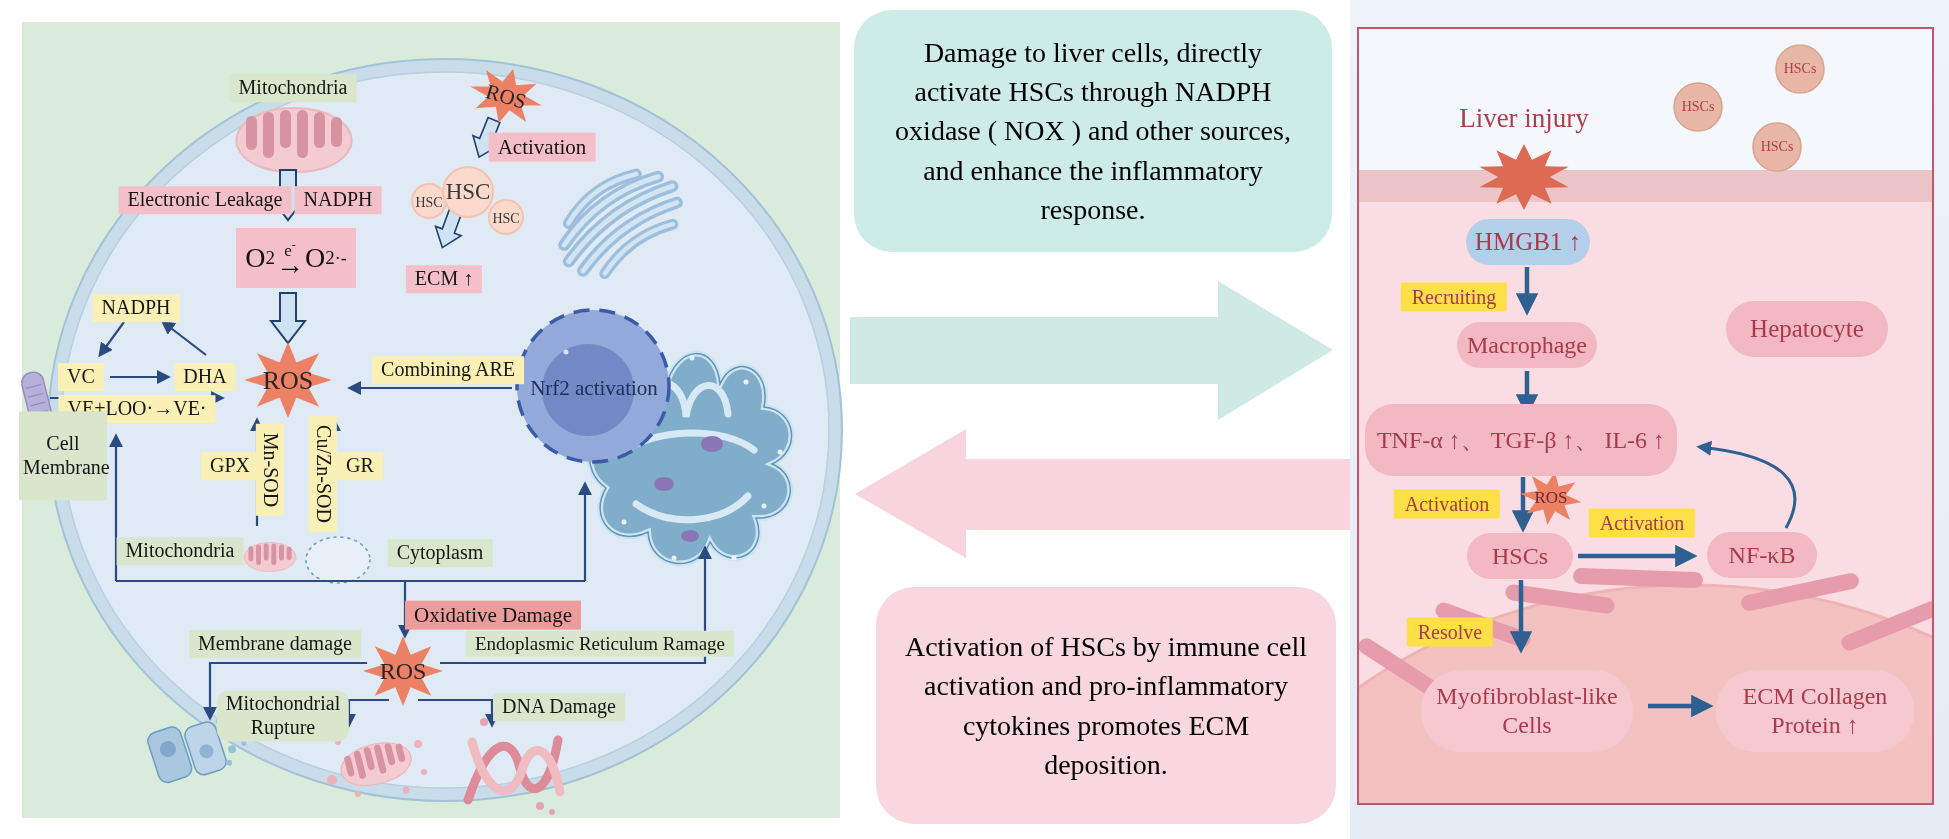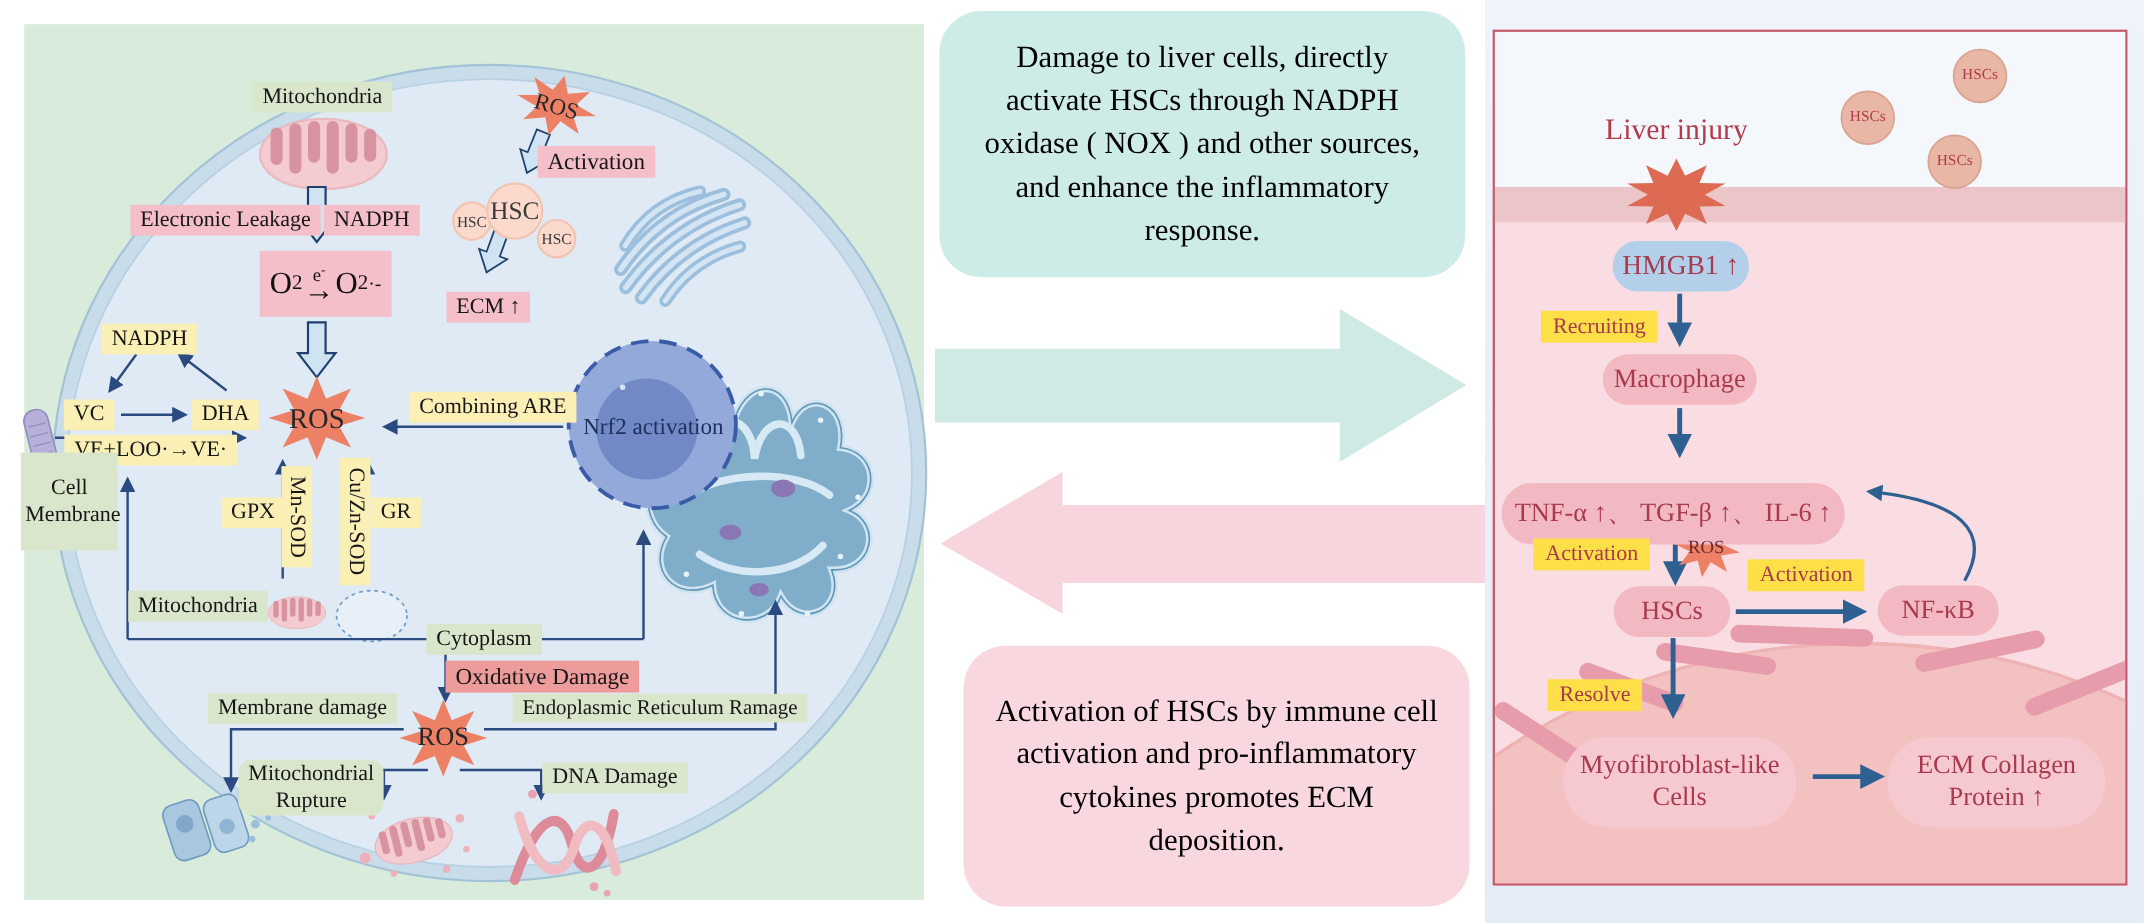--- a/index.html
+++ b/index.html
@@ -291,21 +291,21 @@
 
     <div class="lbl yellow" style="left:448px;top:370px;">Combining ARE</div>
     <div class="lbl plain" style="left:594px;top:388px;font-size:21px;color:#1d2f5a;">Nrf2 activation</div>
 
     <div class="lbl yellow" style="left:230px;top:466px;">GPX</div>
     <div class="lbl yellow v90" style="left:270px;top:470px;">Mn-SOD</div>
     <div class="lbl yellow v90" style="left:323px;top:474px;">Cu/Zn-SOD</div>
     <div class="lbl yellow" style="left:360px;top:466px;">GR</div>
 
     <div class="lbl green" style="left:180px;top:551px;">Mitochondria</div>
-    <div class="lbl green" style="left:440px;top:553px;margin-top:28px;">Cytoplasm</div>
+    <div class="lbl green" style="left:440px;top:553px;">Cytoplasm</div>
 
     <div class="lbl redl" style="left:493px;top:615px;font-size:21px;">Oxidative Damage</div>
     <div class="star-txt" style="left:403px;top:671px;">ROS</div>
 
     <div class="lbl green" style="left:275px;top:644px;">Membrane damage</div>
     <div class="lbl green" style="left:600px;top:644px;font-size:19px;">Endoplasmic Reticulum Ramage</div>
     <div class="lbl green pre" style="left:283px;top:716px;border-radius:12px;">Mitochondrial
 Rupture</div>
     <div class="lbl green" style="left:559px;top:707px;">DNA Damage</div>
 
@@ -313,22 +313,23 @@
     <div class="mbox" style="left:876px;top:587px;width:460px;height:237px;background:#f8d7de;">Activation of HSCs by immune cell activation and pro-inflammatory cytokines promotes ECM deposition.</div>
 
     <div class="rtext" style="left:1524px;top:118px;font-size:27px;">Liver injury</div>
     <div class="rtext" style="left:1800px;top:69px;font-size:14px;">HSCs</div>
     <div class="rtext" style="left:1698px;top:107px;font-size:14px;">HSCs</div>
     <div class="rtext" style="left:1777px;top:147px;font-size:14px;">HSCs</div>
 
     <div class="pill" style="left:1528px;top:242px;width:124px;height:46px;background:#b3cfe9;font-size:25px;">HMGB1 ↑</div>
     <div class="rlbl" style="left:1454px;top:297px;">Recruiting</div>
     <div class="pill" style="left:1527px;top:345px;width:140px;height:46px;">Macrophage</div>
-
-    <div class="pill" style="left:1521px;top:467px;width:312px;height:56px;">TNF-α ↑、 TGF-β ↑、 IL-6 ↑</div>
+    <div class="pill" style="left:1807px;top:329px;width:162px;height:56px;font-size:25px;">Hepatocyte</div>
+
+    <div class="pill" style="left:1521px;top:440px;width:312px;height:72px;">TNF-α ↑、 TGF-β ↑、 IL-6 ↑</div>
     <div class="rlbl" style="left:1447px;top:504px;">Activation</div>
     <div class="rtext" style="left:1551px;top:498px;font-size:17px;color:#6d2830;">ROS</div>
     <div class="rlbl" style="left:1642px;top:523px;">Activation</div>
     <div class="pill" style="left:1520px;top:556px;width:106px;height:46px;">HSCs</div>
     <div class="pill" style="left:1762px;top:555px;width:110px;height:46px;">NF-κB</div>
     <div class="rlbl" style="left:1450px;top:632px;">Resolve</div>
 
     <div class="pill pre" style="left:1527px;top:711px;width:212px;height:82px;border-radius:40px;background:#f6c8d0;">Myofibroblast-like
 Cells</div>
     <div class="pill pre" style="left:1815px;top:711px;width:198px;height:82px;border-radius:40px;background:#f6c8d0;">ECM Collagen

